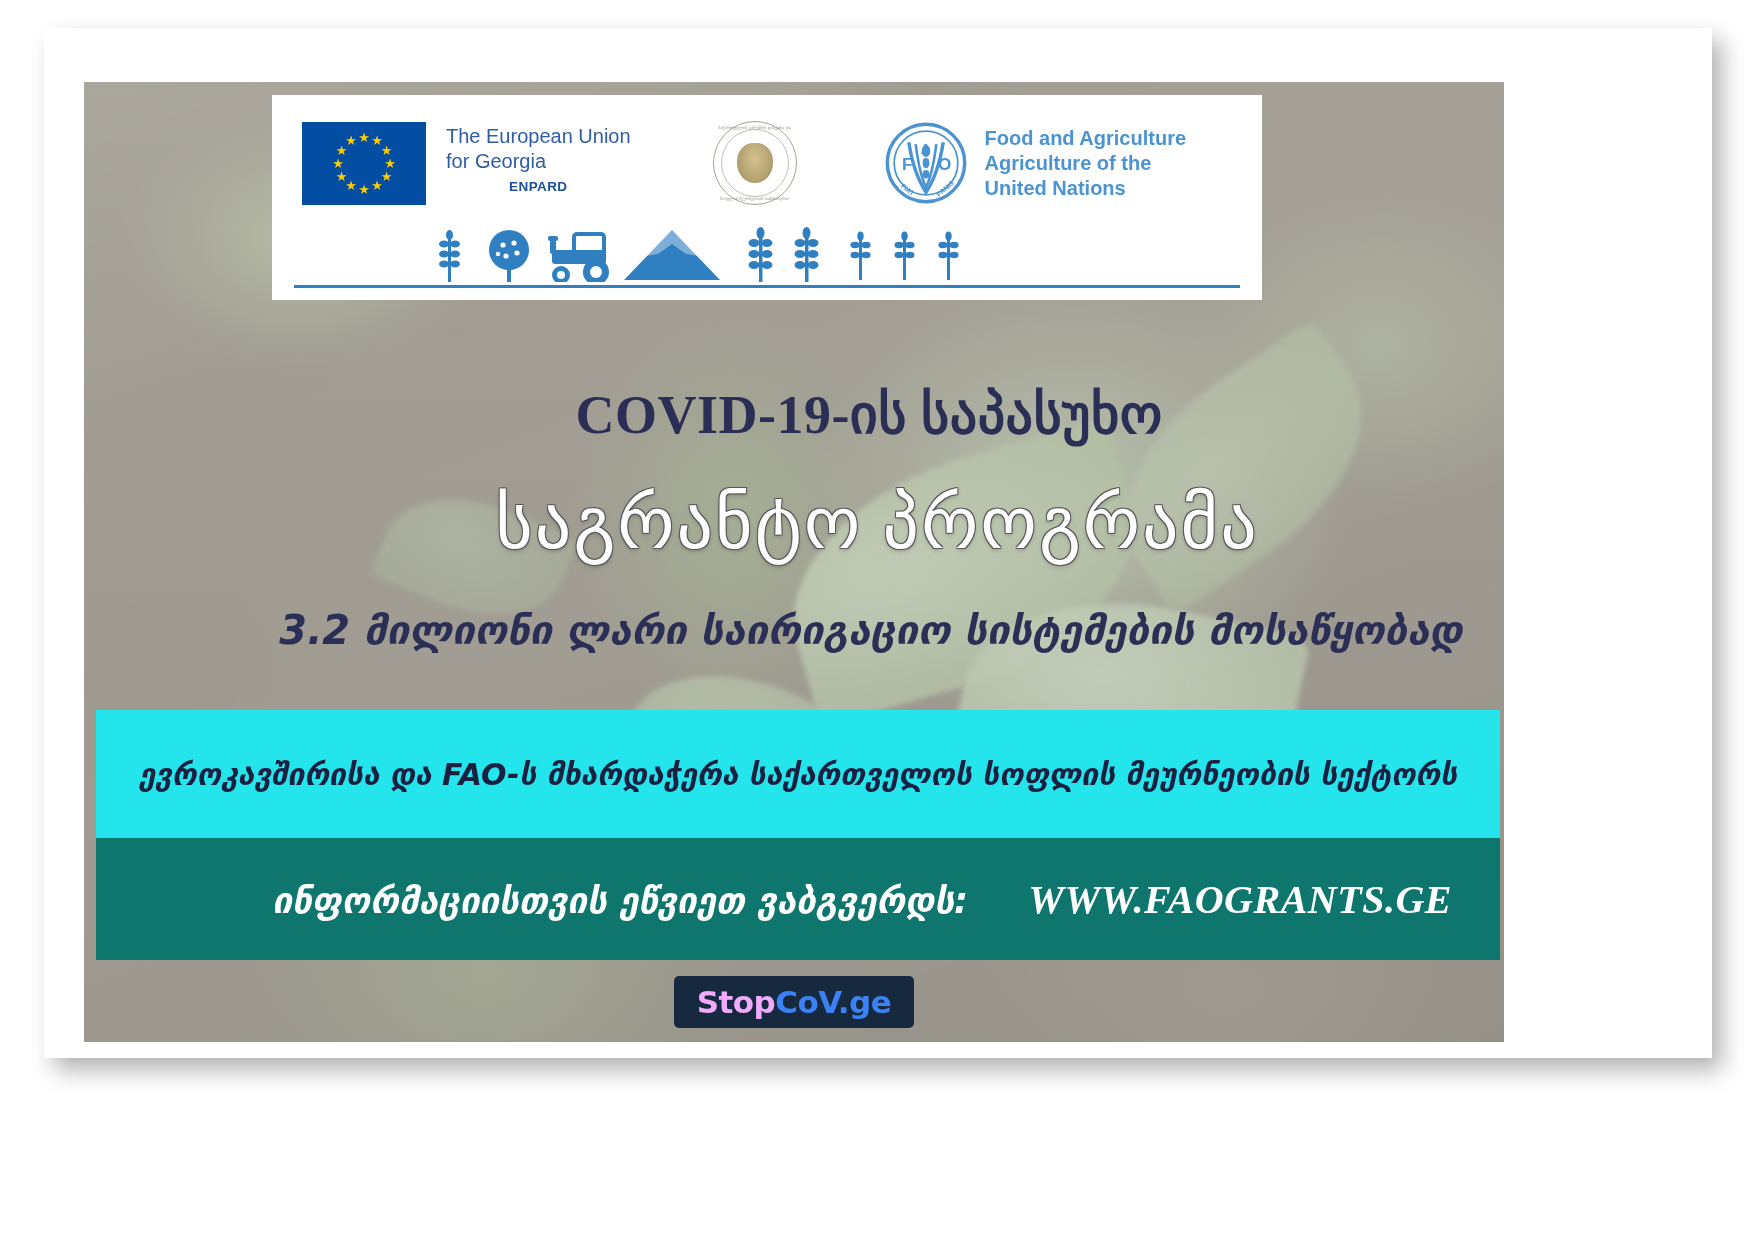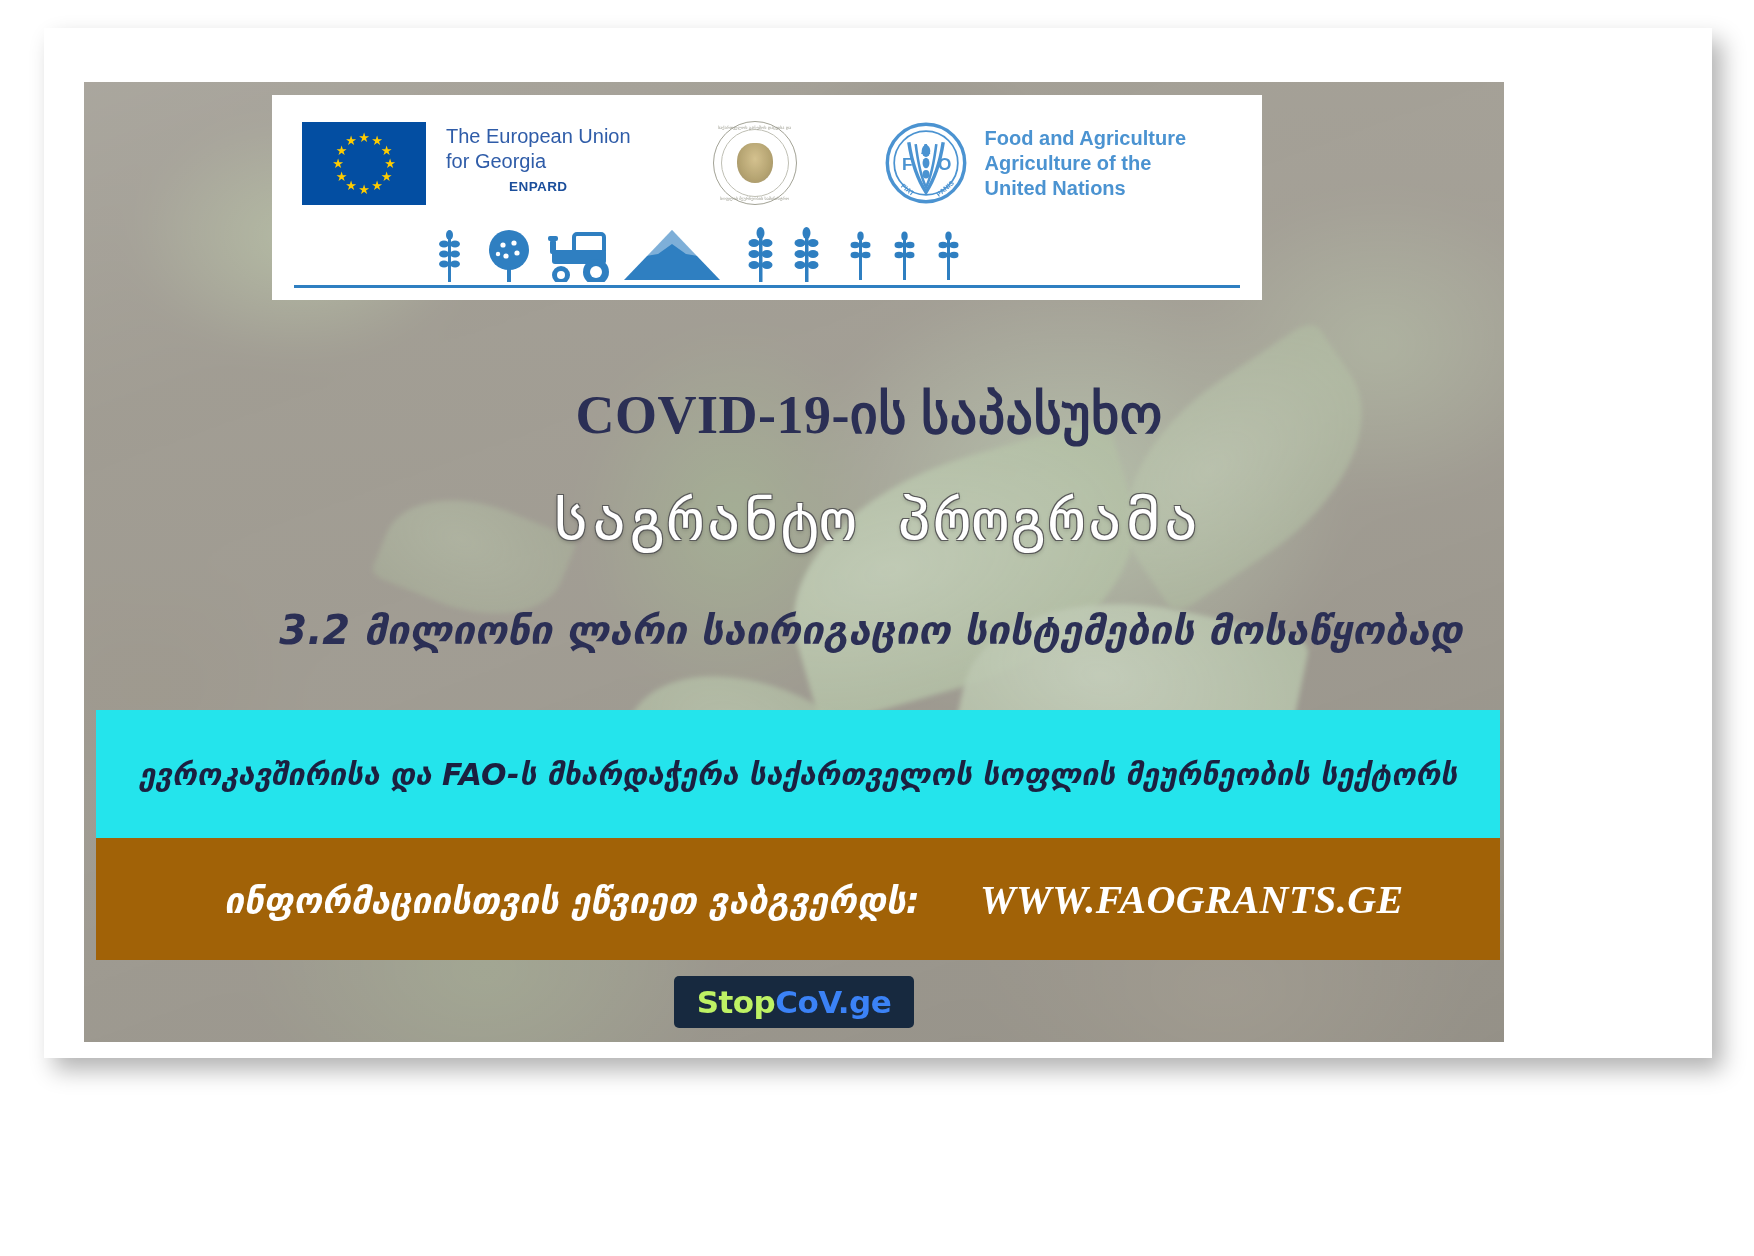--- a/index.html
+++ b/index.html
@@ -205,22 +205,22 @@
     font-weight:bold;
     font-size:54px;
     letter-spacing:0.5px;
     z-index:4;
   }
   .headline-2 {
     position:absolute;
     left:0; right:0; top:478px;
     text-align:center;
     color:#ffffff;
-    font-family:Liberation Mono, monospace;
-    font-size:60px;
+    font-family:Liberation Serif, serif;
+    font-size:72px;
     line-height:92px;
     letter-spacing:2px;
     z-index:4;
     text-shadow:
       -1px -1px 0 #5a5a5a,  1px -1px 0 #5a5a5a,
       -1px  1px 0 #5a5a5a,  1px  1px 0 #5a5a5a,
        0px  2px 4px rgba(0,0,0,0.25);
   }
   .headline-3 {
     position:absolute;
@@ -251,24 +251,24 @@
     font-style:italic;
     font-weight:bold;
     font-size:30px;
     text-align:left;
     padding:0 28px;
   }
   .banner-dark {
     position:absolute;
     left:96px; top:838px;
     width:1404px; height:122px;
-    background:#a16207;
+    background:#0f766e;
     display:flex;
     align-items:center;
-    justify-content:center;
+    justify-content:flex-end;
     z-index:6;
     padding-left:32px;
   }
   .banner-dark span {
     color:#ffffff;
     font-family:"DejaVu Sans", sans-serif;
     font-style:italic;
     font-weight:bold;
     font-size:35px;
     text-align:center;
@@ -293,21 +293,21 @@
     align-items:center;
     justify-content:center;
     z-index:7;
   }
   .stopcov .t {
     font-family:"DejaVu Sans", sans-serif;
     font-weight:bold;
     font-size:31px;
     letter-spacing:-0.5px;
   }
-  .stopcov .w { color:#bef264;text-align:right; }
+  .stopcov .w { color:#f0abfc;text-align:right; }
   .stopcov .c { color:#3b82f6; }
 </style>
 </head>
 <body>
 
 <div class="slide">
 
   <div class="page-frame"></div>
 
   <div class="photo">

